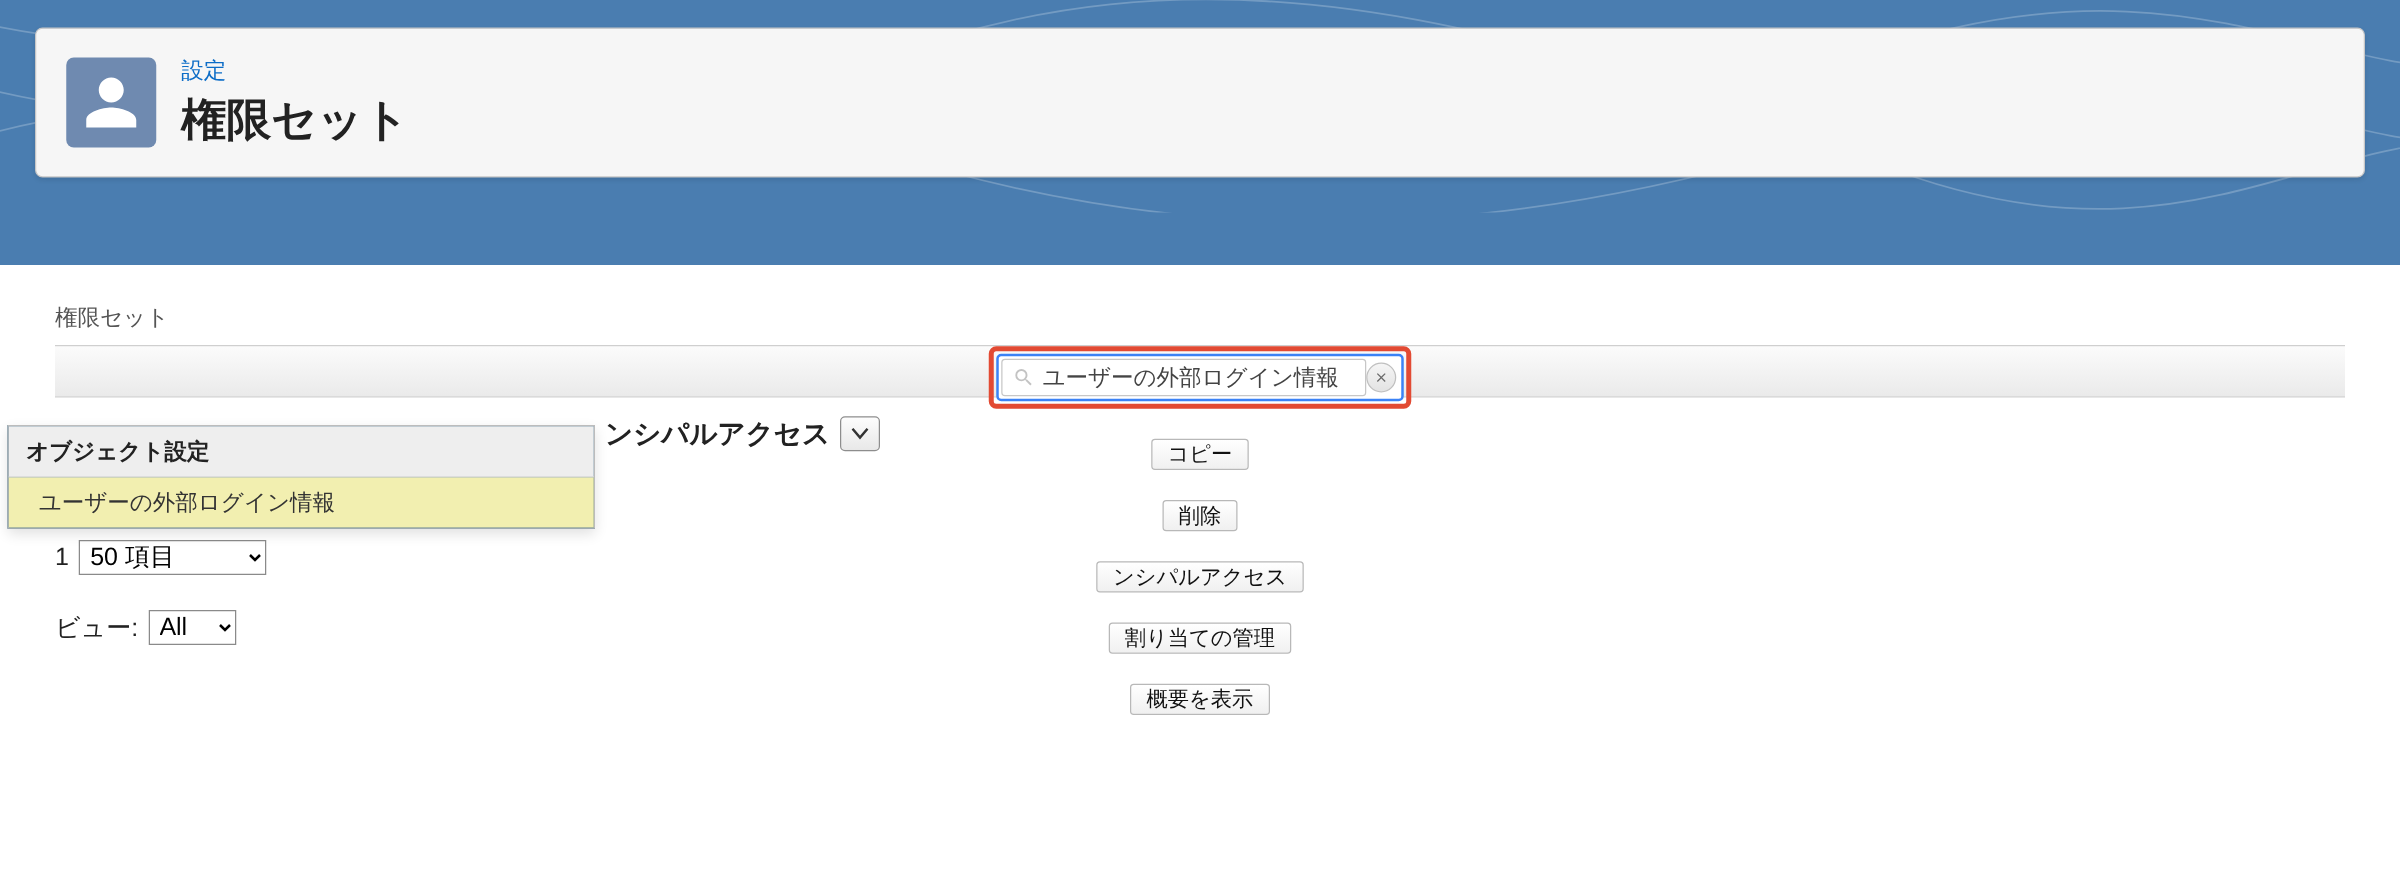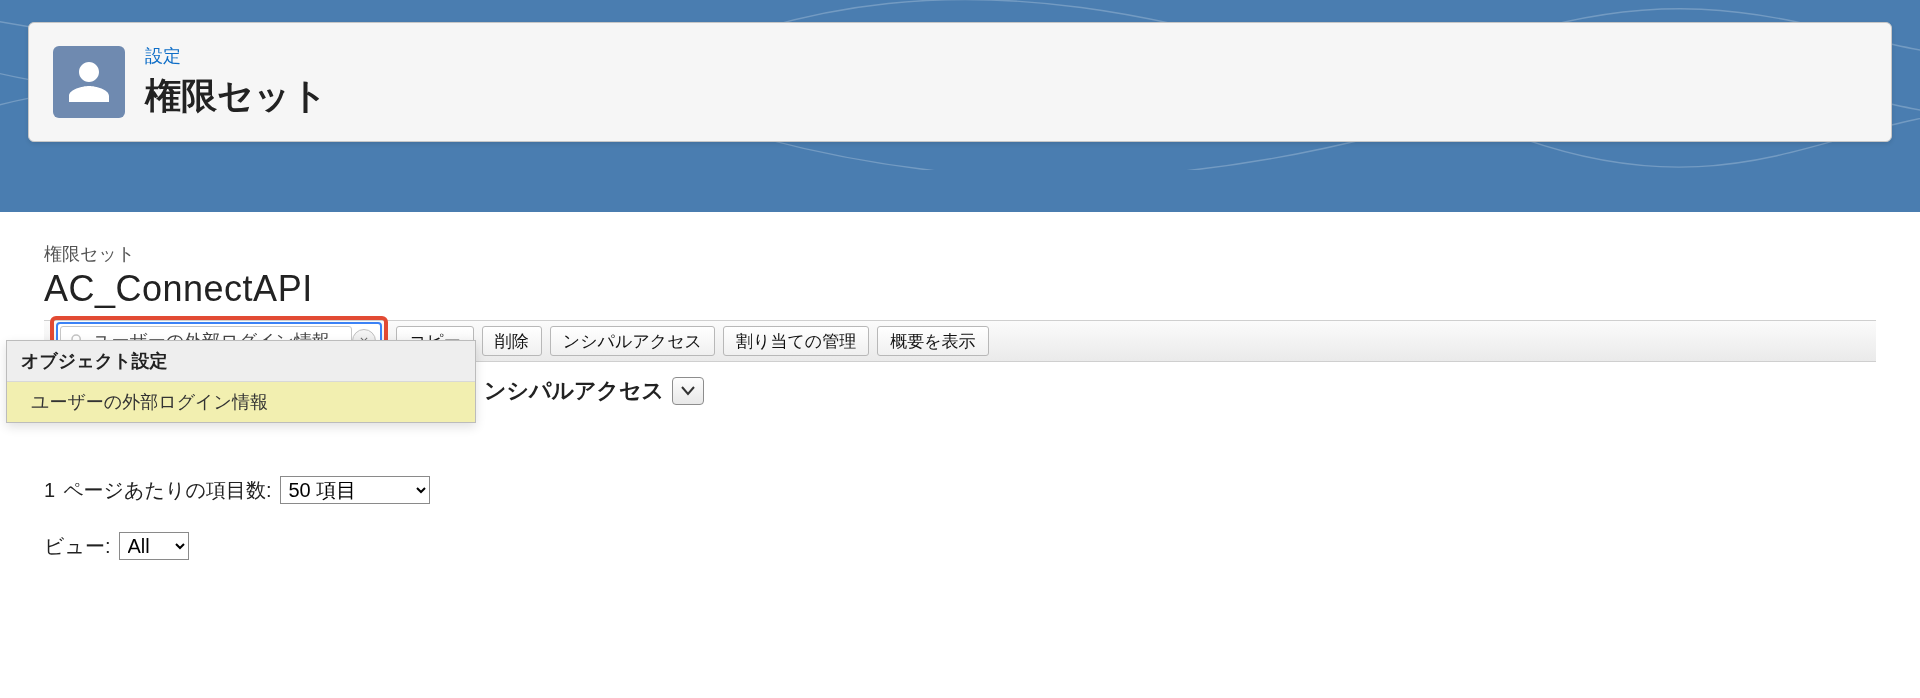--- a/index.html
+++ b/index.html
@@ -14,21 +14,21 @@
   .header-card { position:absolute; left:28px; right:28px; top:22px; height:120px; border:1px solid #c7c7c7; border-radius:6px; background:#f6f6f6; display:flex; align-items:center; padding:0 24px; box-shadow: 0 2px 4px rgba(0,0,0,.1);}
   .header-icon { width:72px; height:72px; border-radius:6px; background:#6f8ab0; display:flex; align-items:center; justify-content:center; margin-right:20px;}
   .header-icon svg { width:48px; height:48px; fill:#fff; }
   .header-texts .eyebrow { color:#0d6dc7; font-size:18px; margin-bottom:4px; }
   .header-texts .title { color:#222; font-size:36px; font-weight:700; }
 
   .content { padding: 24px 44px 0 44px; }
   .section-label { color:#555; font-size:18px; margin-top:6px; }
   .section-title { color:#222; font-size:36px; font-weight:400; letter-spacing:.5px; margin-top:2px; }
 
-  .toolbar { margin-top:10px; height:42px; background:linear-gradient(#fbfbfb,#eaeaea); border-top:1px solid #cfcfcf; border-bottom:1px solid #cfcfcf; display:flex; align-items:center; padding:0 6px; gap:8px; position:relative; }
+  .toolbar { margin-top:10px; height:42px; background:linear-gradient(#fbfbfb,#eaeaea); border-top:1px solid #cfcfcf; border-bottom:1px solid #cfcfcf; display:flex; align-items:center; padding:0 6px; gap:24px; position:relative;flex-direction:column; }
 
   .search-wrap { position:relative; }
   .search-focus-ring { display:flex; align-items:center; border:2.5px solid #3b82f6; border-radius:4px; padding:2px 4px 2px 2px; background:#fff; }
   .highlight-ring { border:4px solid #e24a33; border-radius:6px; padding:2px; }
   .search-inner { display:flex; align-items:center; gap:6px; background:#fff; border:1px solid #c7c7c7; border-radius:3px; padding:2px 8px 2px 8px; height:30px; min-width:290px; }
   .search-inner .mag { width:18px; height:18px; opacity:.5; }
   .search-inner input { border:0; outline:0; font-size:18px; color:#444; width:250px; background:transparent; }
   .clear-btn { width:24px; height:24px; border:1px solid #bfbfbf; border-radius:50%; background:linear-gradient(#f5f5f5,#e3e3e3); display:flex; align-items:center; justify-content:center; cursor:pointer; }
   .clear-btn svg { width:12px; height:12px; fill:#6b6b6b; }
 
@@ -66,21 +66,20 @@
     </div>
     <div class="header-texts">
       <div class="eyebrow">設定</div>
       <div class="title">権限セット</div>
     </div>
   </div>
 </div>
 
 <div class="content" style="position:relative;">
   <div class="section-label">権限セット</div>
-  <div class="section-title">AC_ConnectAPI</div>
 
   <div class="toolbar">
     <div class="search-wrap">
       <div class="highlight-ring">
         <div class="search-focus-ring">
           <div class="search-inner">
             <svg class="mag" viewBox="0 0 24 24">
                 <path fill="#888" d="M15.5 14h-.79l-.28-.27A6.471 6.471 0 0016 9.5 6.5 6.5 0 109.5 16c1.61 0 3.09-.59 4.23-1.57l.27.28v.79L19 20.49 20.49 19 15.5 14zM9.5 14A4.5 4.5 0 119.5 5a4.5 4.5 0 010 9z"></path>
               </svg>
             <input type="text" value="ユーザーの外部ログイン情報" style="">
@@ -111,21 +110,20 @@
     <div class="dropdown-btn">
       <svg viewBox="0 0 14 10">
           <path d="M1 1l6 7 6-7" fill="none" stroke="#333" stroke-width="2"></path>
         </svg>
     </div>
   </div>
 
   <div class="lower">
     <div class="row">
       <span>1</span>
-      <span class="label">ページあたりの項目数:</span>
       <select class="native" style="width:150px;">
         <option>50 項目</option>
       </select>
     </div>
     <div class="row">
       <span class="label">ビュー:</span>
       <select class="native" style="width:70px;">
         <option>All</option>
       </select>
     </div>

